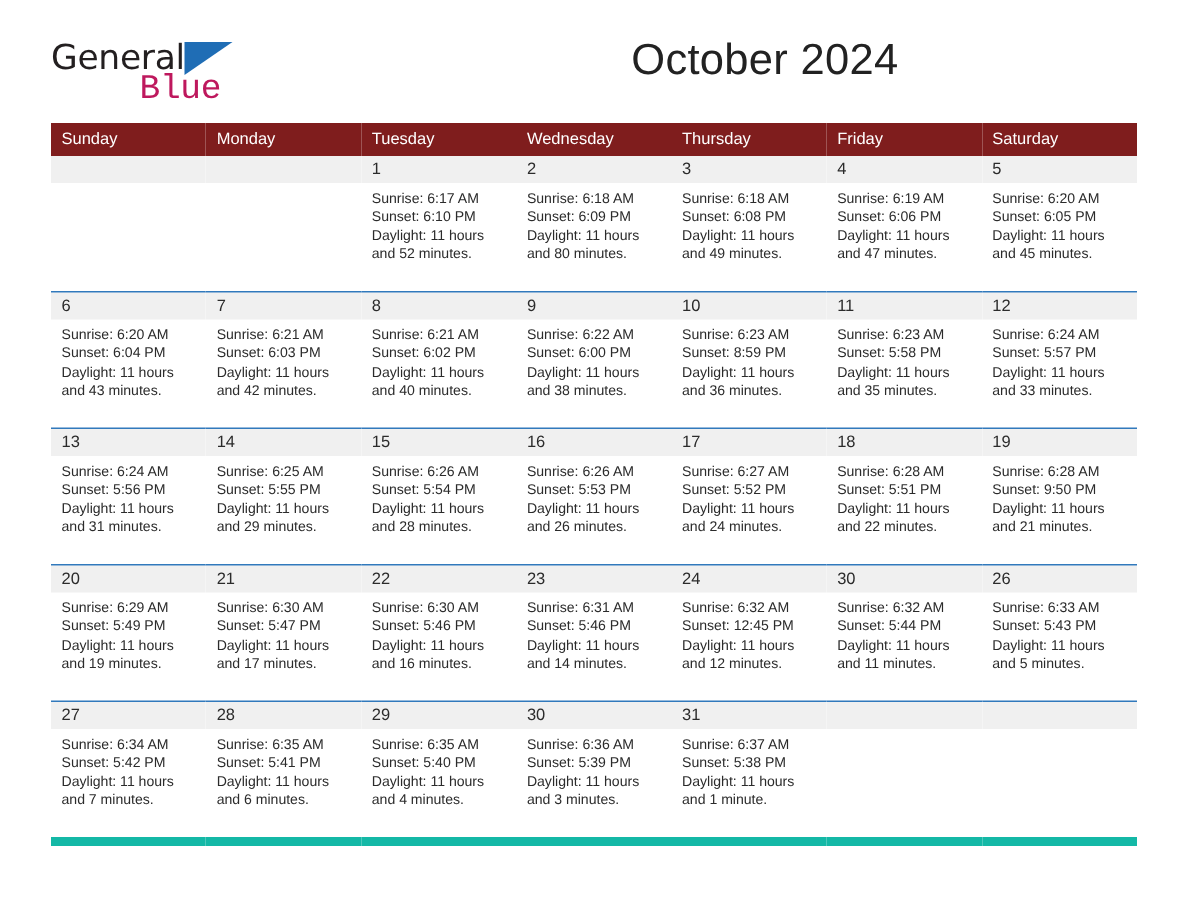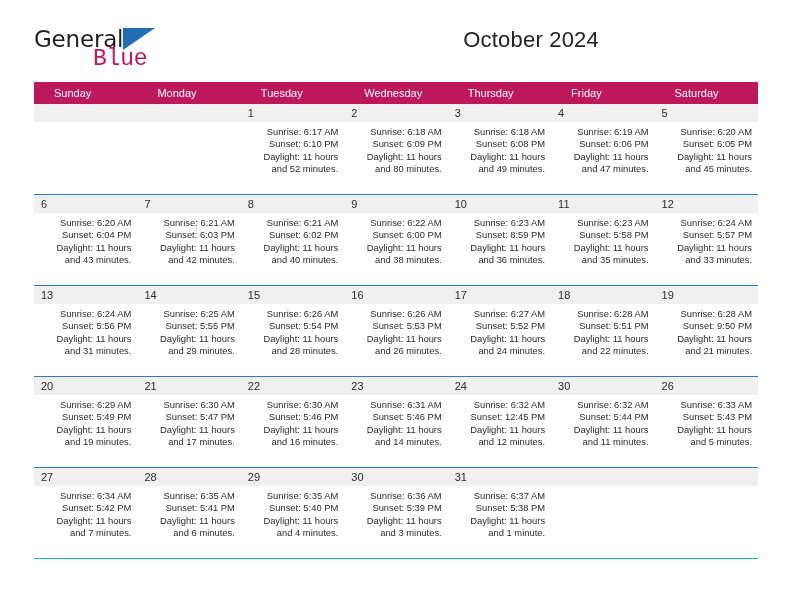--- a/index.html
+++ b/index.html
@@ -66,21 +66,21 @@
     height: 0;
     border-left: 32px solid #1f6db5;
     border-bottom: 22px solid transparent;
   }
 
   .title-block {
     text-align: right;
     padding-top: 0px;
   }
   .cal-title {
-    font-size: 22px;
+    font-size: 29px;
     font-weight: 400;
     color: #222222;
     line-height: 32px;
     letter-spacing: 0.2px;
   }
   .cal-subtitle {
     font-size: 14px;
     font-weight: 400;
     color: #333333;
     line-height: 20px;
@@ -89,64 +89,63 @@
 
   
   .calendar {
     width: 724px;
     border-collapse: collapse;
     table-layout: fixed;
     margin-top: 8px;
   }
 
   .calendar th {
-    background: #be185d;
+    background: #7f1d1d;
     color: #ffffff;
     font-size: 11px;
     font-weight: 400;
     text-align: left;
-    padding: 5px 0 5px 20px;
+    padding: 5px 0 5px 7px;
     height: 20px;
     box-sizing: border-box;
     border: none;
   }
 
   .calendar td {
     width: 103.4px;
     height: 90px;
     vertical-align: top;
     padding: 0;
     border: none;
     border-bottom: 1px solid #3179bc;
     background: #ffffff;
   }
 
   .calendar tr.week-row:last-child td {
-    border-bottom: 1px solid #14b8a6;
+    border-bottom: 6px solid #14b8a6;
   }
 
   .daynum-band {
     background: #f0f0f0;
     height: 18px;
     font-size: 11px;
     color: #2b2b2b;
     padding: 2px 0 0 7px;
     box-sizing: border-box;
     line-height: 14px;
   }
   td.empty .daynum-band {
     background: #f0f0f0;
   }
 
   .cell-body {
     padding: 4px 6px 0 7px;
     font-size: 9.4px;
     line-height: 12.4px;
     color: #2b2b2b;
-    text-align: right;
   }
   .cell-body div {
     white-space: nowrap;
   }
 </style>
 </head>
 <body>
 
 <div class="page">
 

